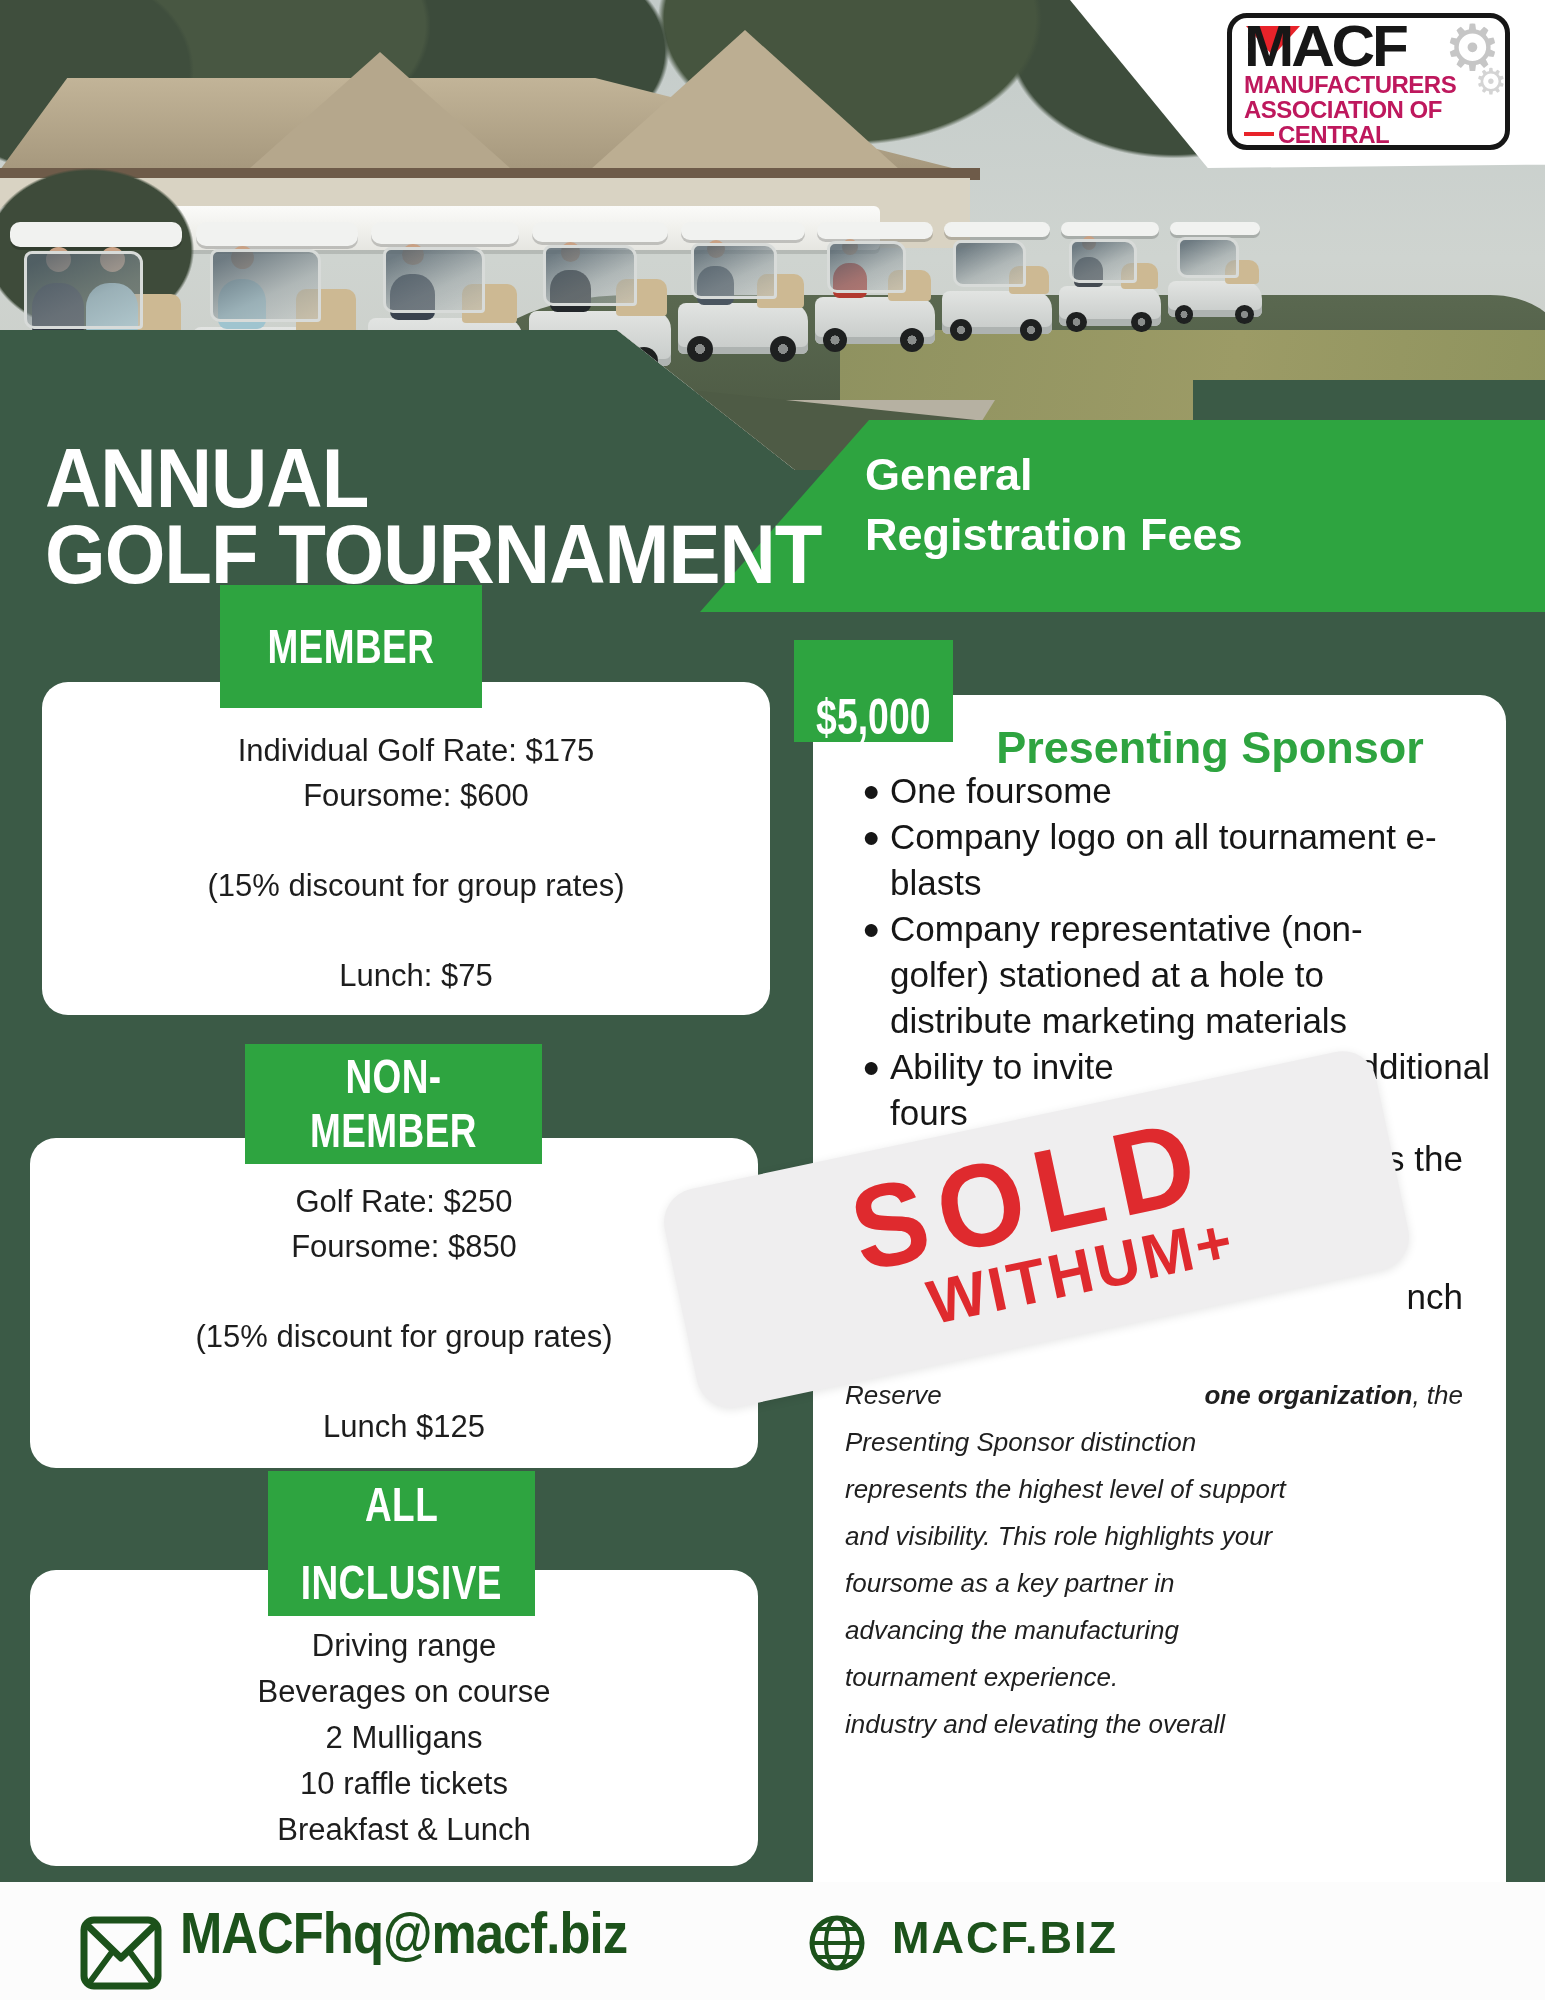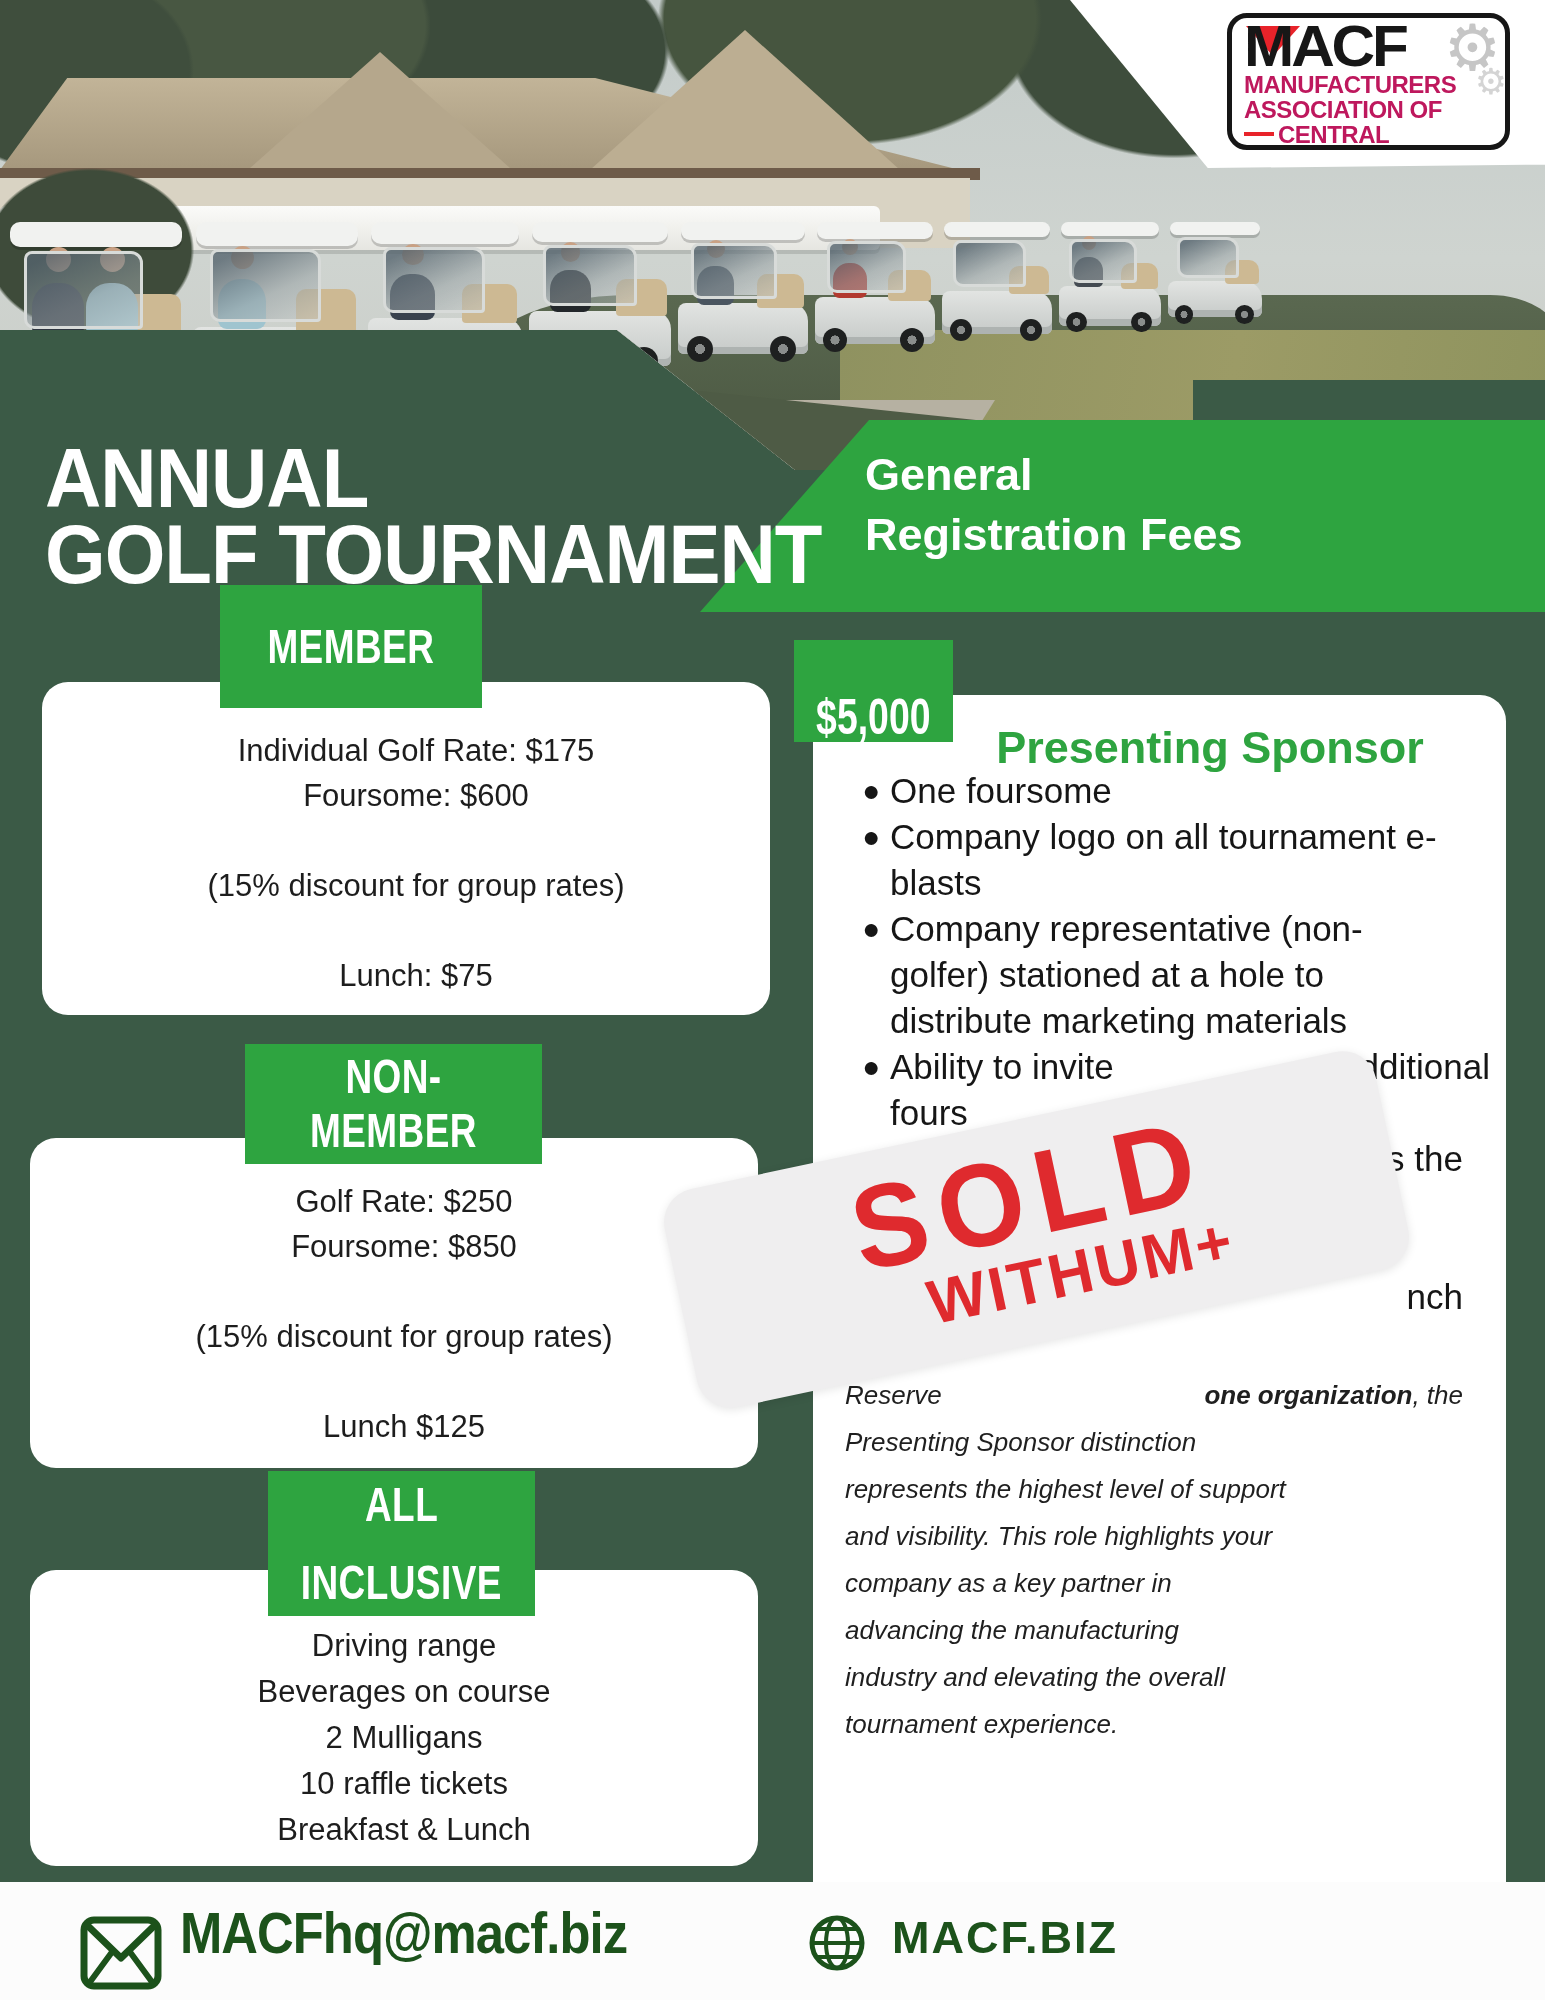--- a/index.html
+++ b/index.html
@@ -316,24 +316,24 @@
       <div class="sp-line"><span class="dot">●</span><span>S</span><span class="r" style="right: 35px;">n as the</span></div>
       <div class="sp-line"><span>P</span></div>
       <div class="sp-line"><span class="dot">●</span><span>Op</span></div>
       <div class="sp-line"><span>tou</span><span class="r" style="right: 35px;">nch</span></div>
     </div>
   <div class="note">
       <div class="note-line"><span>Reserve</span><span class="note-right"><b>one organization</b><span>, the</span></span></div>
       <div class="note-line">Presenting Sponsor distinction</div>
       <div class="note-line">represents the highest level of support</div>
       <div class="note-line">and visibility. This role highlights your</div>
-      <div class="note-line">company as a key partner in</div>
+      <div class="note-line">foursome as a key partner in</div>
       <div class="note-line">advancing the manufacturing</div>
+      <div class="note-line">tournament experience.</div>
       <div class="note-line">industry and elevating the overall</div>
-      <div class="note-line">tournament experience.</div>
     </div>
 
   <div class="stamp">
     <div class="stamp-sold">SOLD</div>
     <div class="stamp-withum">WITHUM+</div>
   </div>
 
   <div class="footer">
     <svg class="f-icon f-email-icon" width="82" height="82" viewBox="0 0 82 82">
       <rect x="4" y="8" width="74" height="66" rx="10" fill="none" stroke="#1C521B" stroke-width="7"></rect>

